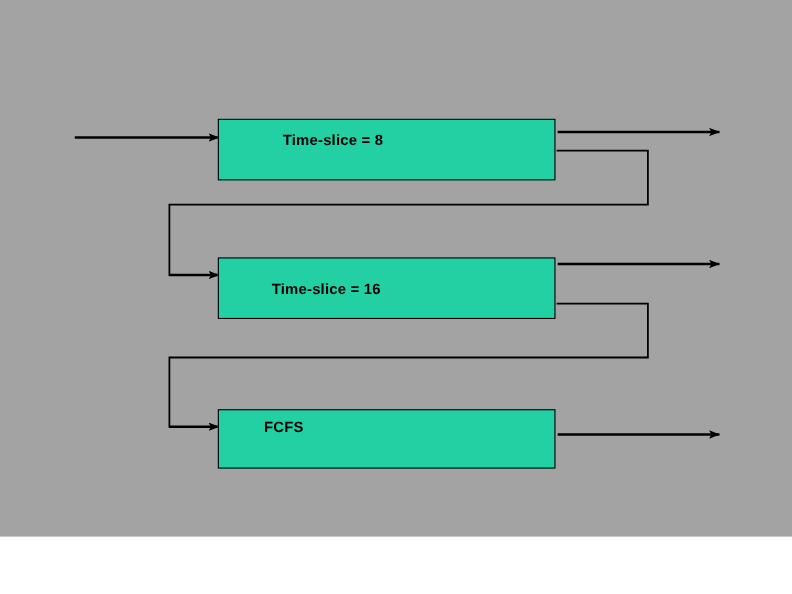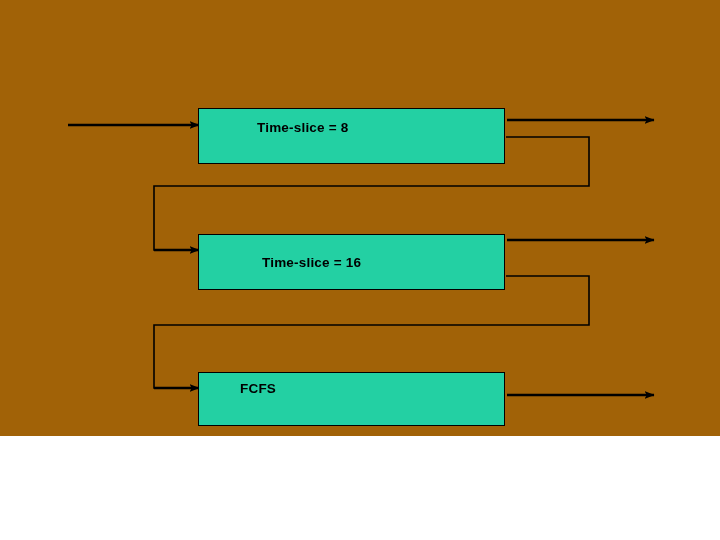--- a/index.html
+++ b/index.html
@@ -7,22 +7,22 @@
     margin: 0;
     padding: 0;
     background: #ffffff;
   }
   body {
     font-family: "Liberation Sans", sans-serif;
   }
   #stage {
     position: relative;
     width: 720px;
-    height: 436px;
-    background: #a16207;
+    height: 488px;
+    background: #a3a3a3;
     overflow: hidden;
   }
   #wires {
     position: absolute;
     left: 0;
     top: 0;
     width: 720px;
     height: 540px;
     pointer-events: none;
   }
@@ -86,19 +86,19 @@
     <g>
       <polyline points="506,276 589,276 589,325 154,325 154,388 198,388" fill="none" stroke="#000000" stroke-width="1.6"></polyline>
       <line x1="154" y1="388" x2="199" y2="388" stroke="#000000" stroke-width="2.4" marker-end="url(#ah)"></line>
     </g>
   </svg>
 
   <div class="queue-box" style="left:198px; top:108px; width:307px; height:56px;"></div>
   <div class="queue-label" style="left:257px; top:120px;">Time-slice = 8</div>
 
   <div class="queue-box" style="left:198px; top:234px; width:307px; height:56px;"></div>
-  <div class="queue-label" style="left:262px; top:255px;">Time-slice = 16</div>
+  <div class="queue-label" style="left:247px; top:255px;">Time-slice = 16</div>
 
   <div class="queue-box" style="left:198px; top:372px; width:307px; height:54px;"></div>
   <div class="queue-label" style="left:240px; top:381px;">FCFS</div>
 
 
 </div>
 
 </body></html>

